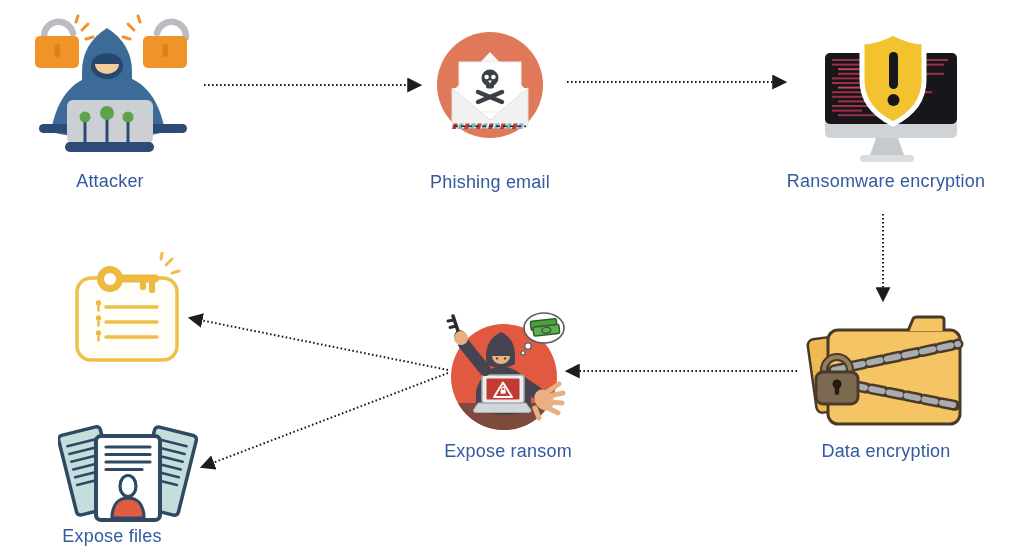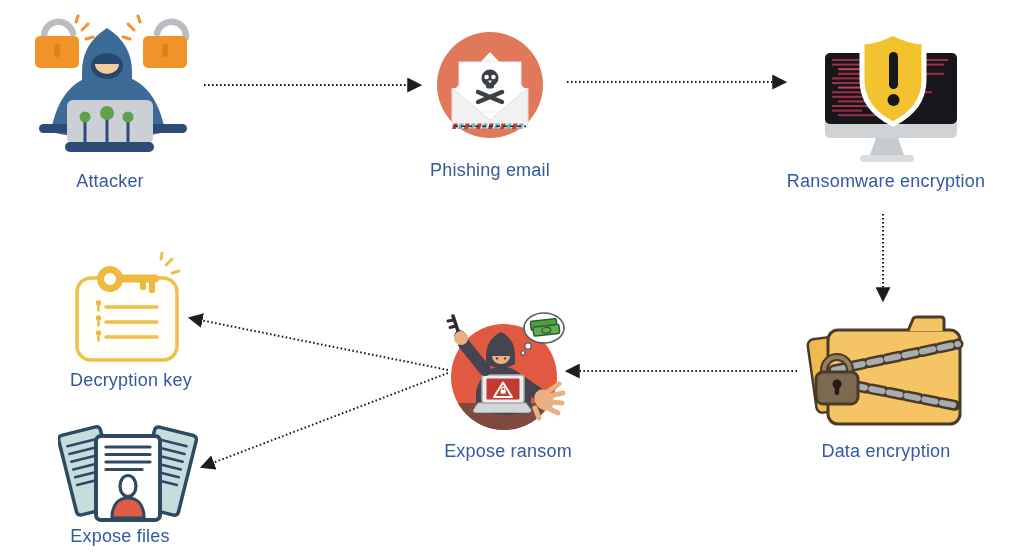--- a/index.html
+++ b/index.html
@@ -98,21 +98,21 @@
         <rect x="78" y="93.5" width="4.2" height="5.5" fill="#76b5bf"></rect>
       <rect x="84" y="93.5" width="4.2" height="5.5" fill="#c14038"></rect>
         <rect x="90" y="93.5" width="4.2" height="5.5" fill="#76b5bf"></rect>
       <rect x="96" y="93.5" width="4.2" height="5.5" fill="#c14038"></rect>
         <rect x="102" y="93.5" width="4.2" height="5.5" fill="#76b5bf"></rect>
       <rect x="108" y="93.5" width="4.2" height="5.5" fill="#c14038"></rect>
         <rect x="114" y="93.5" width="4.2" height="5.5" fill="#76b5bf"></rect>
     </g>
     <line x1="18" y1="96.2" x2="90" y2="96.2" stroke="#2e2e2e" stroke-width="1.5" stroke-dasharray="4 3"></line>
   </svg>
-  <div class="node-label" style="left:490px;top:160px">Phishing email</div>
+  <div class="node-label" style="left:490px;top:172px">Phishing email</div>
 
   <svg class="icon" style="left:812px;top:28px" width="150" height="138" viewBox="0 0 150 138">
     <rect x="13" y="90" width="132" height="20" rx="5" fill="#cfd3d6"></rect>
     <rect x="13" y="25" width="132" height="71" rx="5" fill="#17171b"></rect>
     <g fill="#9e2f48">
       <rect x="20" y="31" width="58" height="2"></rect>
         <rect x="20" y="35.6" width="40" height="2"></rect>
       <rect x="26" y="40.2" width="70" height="2" fill="#c64058"></rect>
         <rect x="26" y="44.8" width="30" height="2"></rect>
       <rect x="20" y="49.4" width="88" height="2"></rect>
@@ -227,21 +227,20 @@
         <line x1="36.5" y1="53.5" x2="36.5" y2="59.5" stroke="#eeb83e" stroke-width="2.4"></line>
       <line x1="44" y1="55" x2="95" y2="55" stroke="#eec04a" stroke-width="3.4" stroke-linecap="round"></line>
       <circle cx="36.5" cy="66" r="2.7" fill="#eeb83e"></circle>
         <line x1="36.5" y1="68.5" x2="36.5" y2="74.5" stroke="#eeb83e" stroke-width="2.4"></line>
       <line x1="44" y1="70" x2="95" y2="70" stroke="#eec04a" stroke-width="3.4" stroke-linecap="round"></line>
       <circle cx="36.5" cy="81" r="2.7" fill="#eeb83e"></circle>
         <line x1="36.5" y1="83.5" x2="36.5" y2="89.5" stroke="#eeb83e" stroke-width="2.4"></line>
       <line x1="44" y1="85" x2="95" y2="85" stroke="#eec04a" stroke-width="3.4" stroke-linecap="round"></line>
     </g>
   </svg>
-  <div class="node-label" style="left:131px;top:370px">Decryption key</div>
 
   <svg class="icon" style="left:58px;top:422px" width="140" height="100" viewBox="0 0 140 100">
     <g transform="rotate(-14 30 49)">
       <rect x="9" y="8" width="43" height="82" rx="4" fill="#c5dddd" stroke="#2e4a62" stroke-width="3.5"></rect>
       <g stroke="#2e4a62" stroke-width="2.5" stroke-linecap="round">
         <line x1="16" y1="20" x2="44" y2="20"></line>
           <line x1="16" y1="28" x2="44" y2="28"></line>
         <line x1="16" y1="36" x2="44" y2="36"></line>
           <line x1="16" y1="44" x2="44" y2="44"></line>
         <line x1="16" y1="52" x2="44" y2="52"></line>
@@ -262,15 +261,15 @@
     <rect x="38" y="14" width="64" height="84" rx="5" fill="#ffffff" stroke="#2e4a62" stroke-width="4"></rect>
     <g stroke="#2e4a62" stroke-width="3.2" stroke-linecap="round">
       <line x1="48" y1="25" x2="92" y2="25"></line>
         <line x1="48" y1="32.5" x2="92" y2="32.5"></line>
       <line x1="48" y1="40" x2="92" y2="40"></line>
         <line x1="48" y1="47.5" x2="84" y2="47.5"></line>
     </g>
     <path d="M54,96 C54,82 61,76 70,76 C79,76 86,82 86,96 Z" fill="#e05c44" stroke="#2e4a62" stroke-width="3.2"></path>
     <ellipse cx="70" cy="64" rx="8" ry="10.5" fill="#ffffff" stroke="#2e4a62" stroke-width="3.2"></ellipse>
   </svg>
-  <div class="node-label" style="left:120px;top:526px">Expose files</div>
+  <div class="node-label" style="left:112px;top:526px">Expose files</div>
 
 </div>
 
 </body></html>

